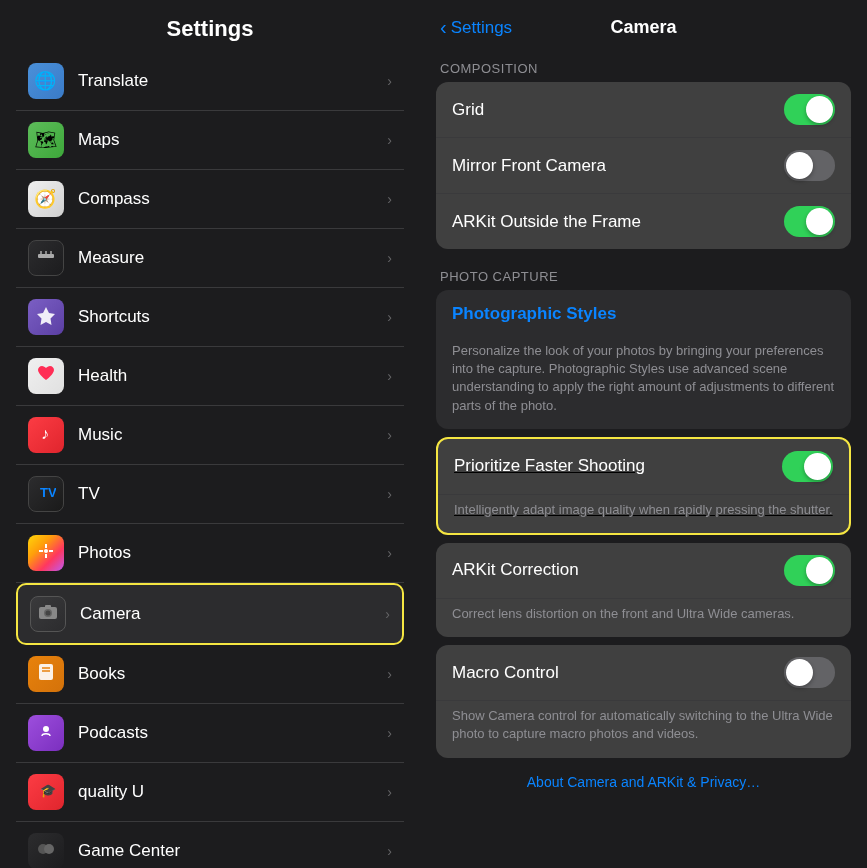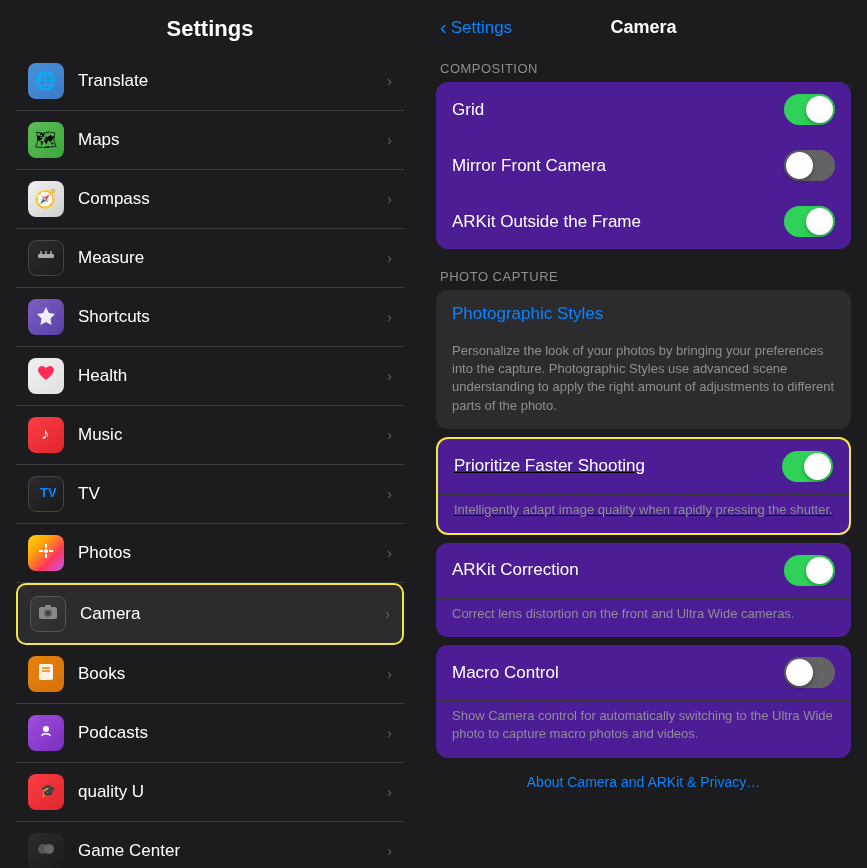--- a/index.html
+++ b/index.html
@@ -126,21 +126,21 @@
     .section-label {
       color: #8e8e93;
       font-size: 13px;
       font-weight: 400;
       letter-spacing: 0.5px;
       text-transform: uppercase;
       padding: 12px 20px 6px;
     }
 
     .card {
-      background: #4c1d95;
+      background: #404040;
       border-radius: 12px;
       margin: 0 16px 2px;
       overflow: hidden;
     }
     .card.highlighted {
       border: 2.5px solid #f5e642;
       text-decoration: underline;
     }
 
     .toggle-row {
@@ -187,21 +187,21 @@
       overflow: hidden;
     }
     .photo-styles-row {
       display: flex;
       align-items: center;
       padding: 14px 16px;
     }
     .photo-styles-label {
       color: #0a84ff;
       font-size: 17px;
-      font-weight: 400;
+      font-weight: 700;
     }
     .photo-styles-desc {
       color: #8e8e93;
       font-size: 13px;
       line-height: 1.4;
       padding: 4px 16px 14px;
     }
 
     .description-text {
       color: #8e8e93;

